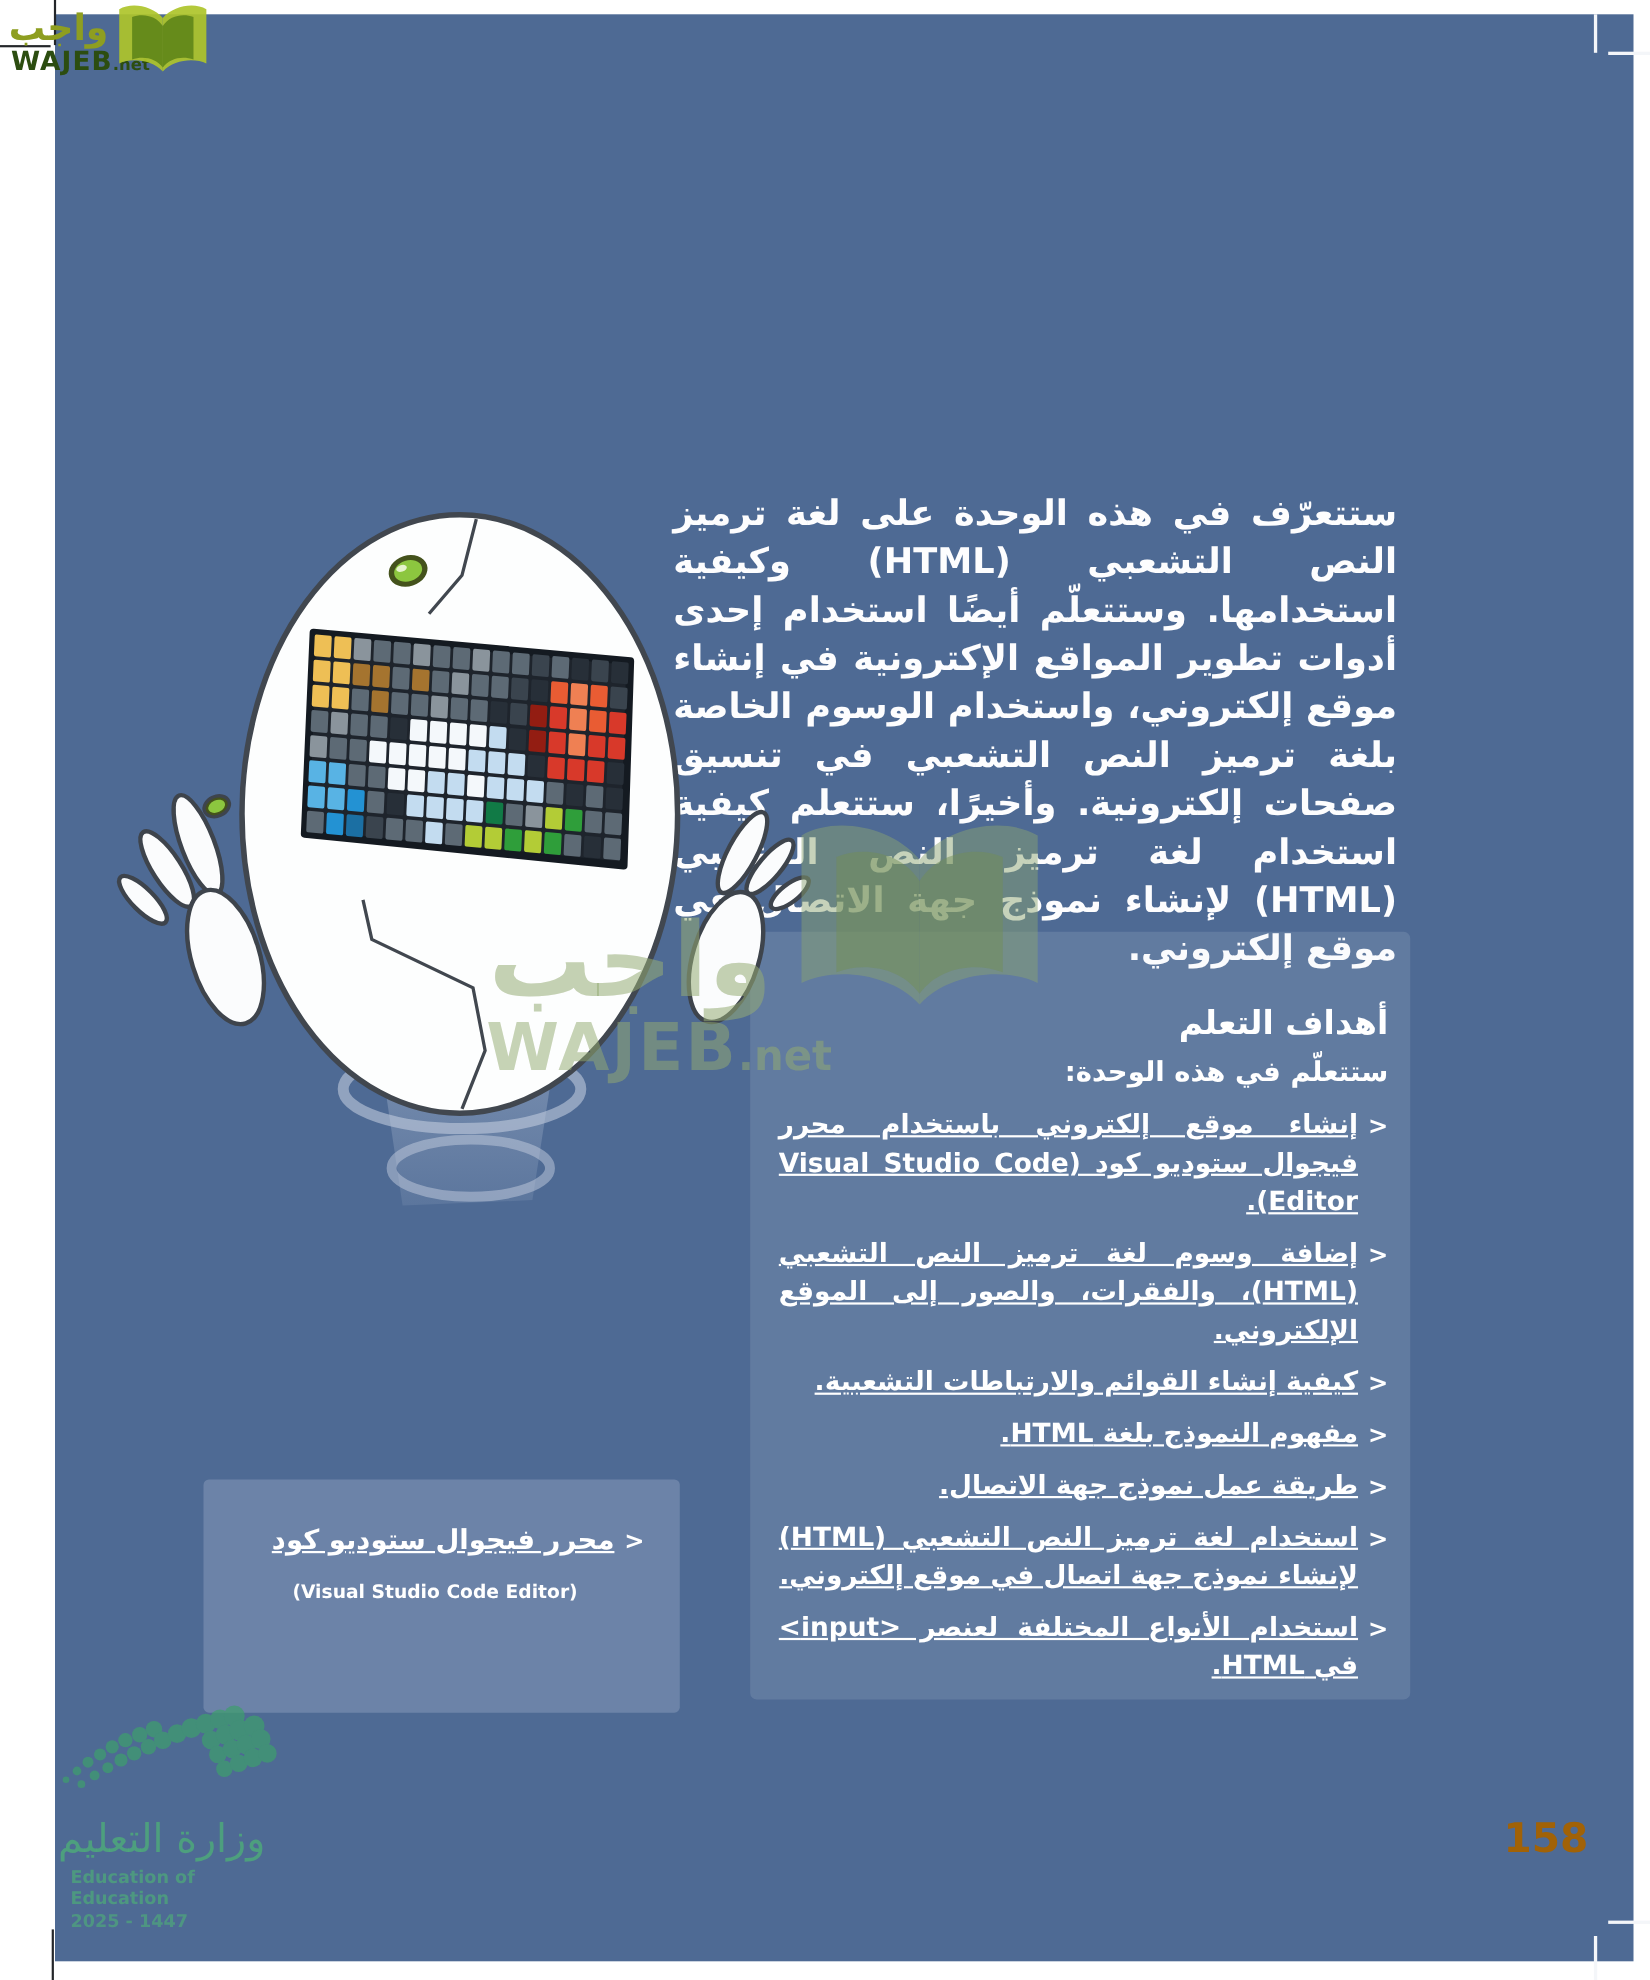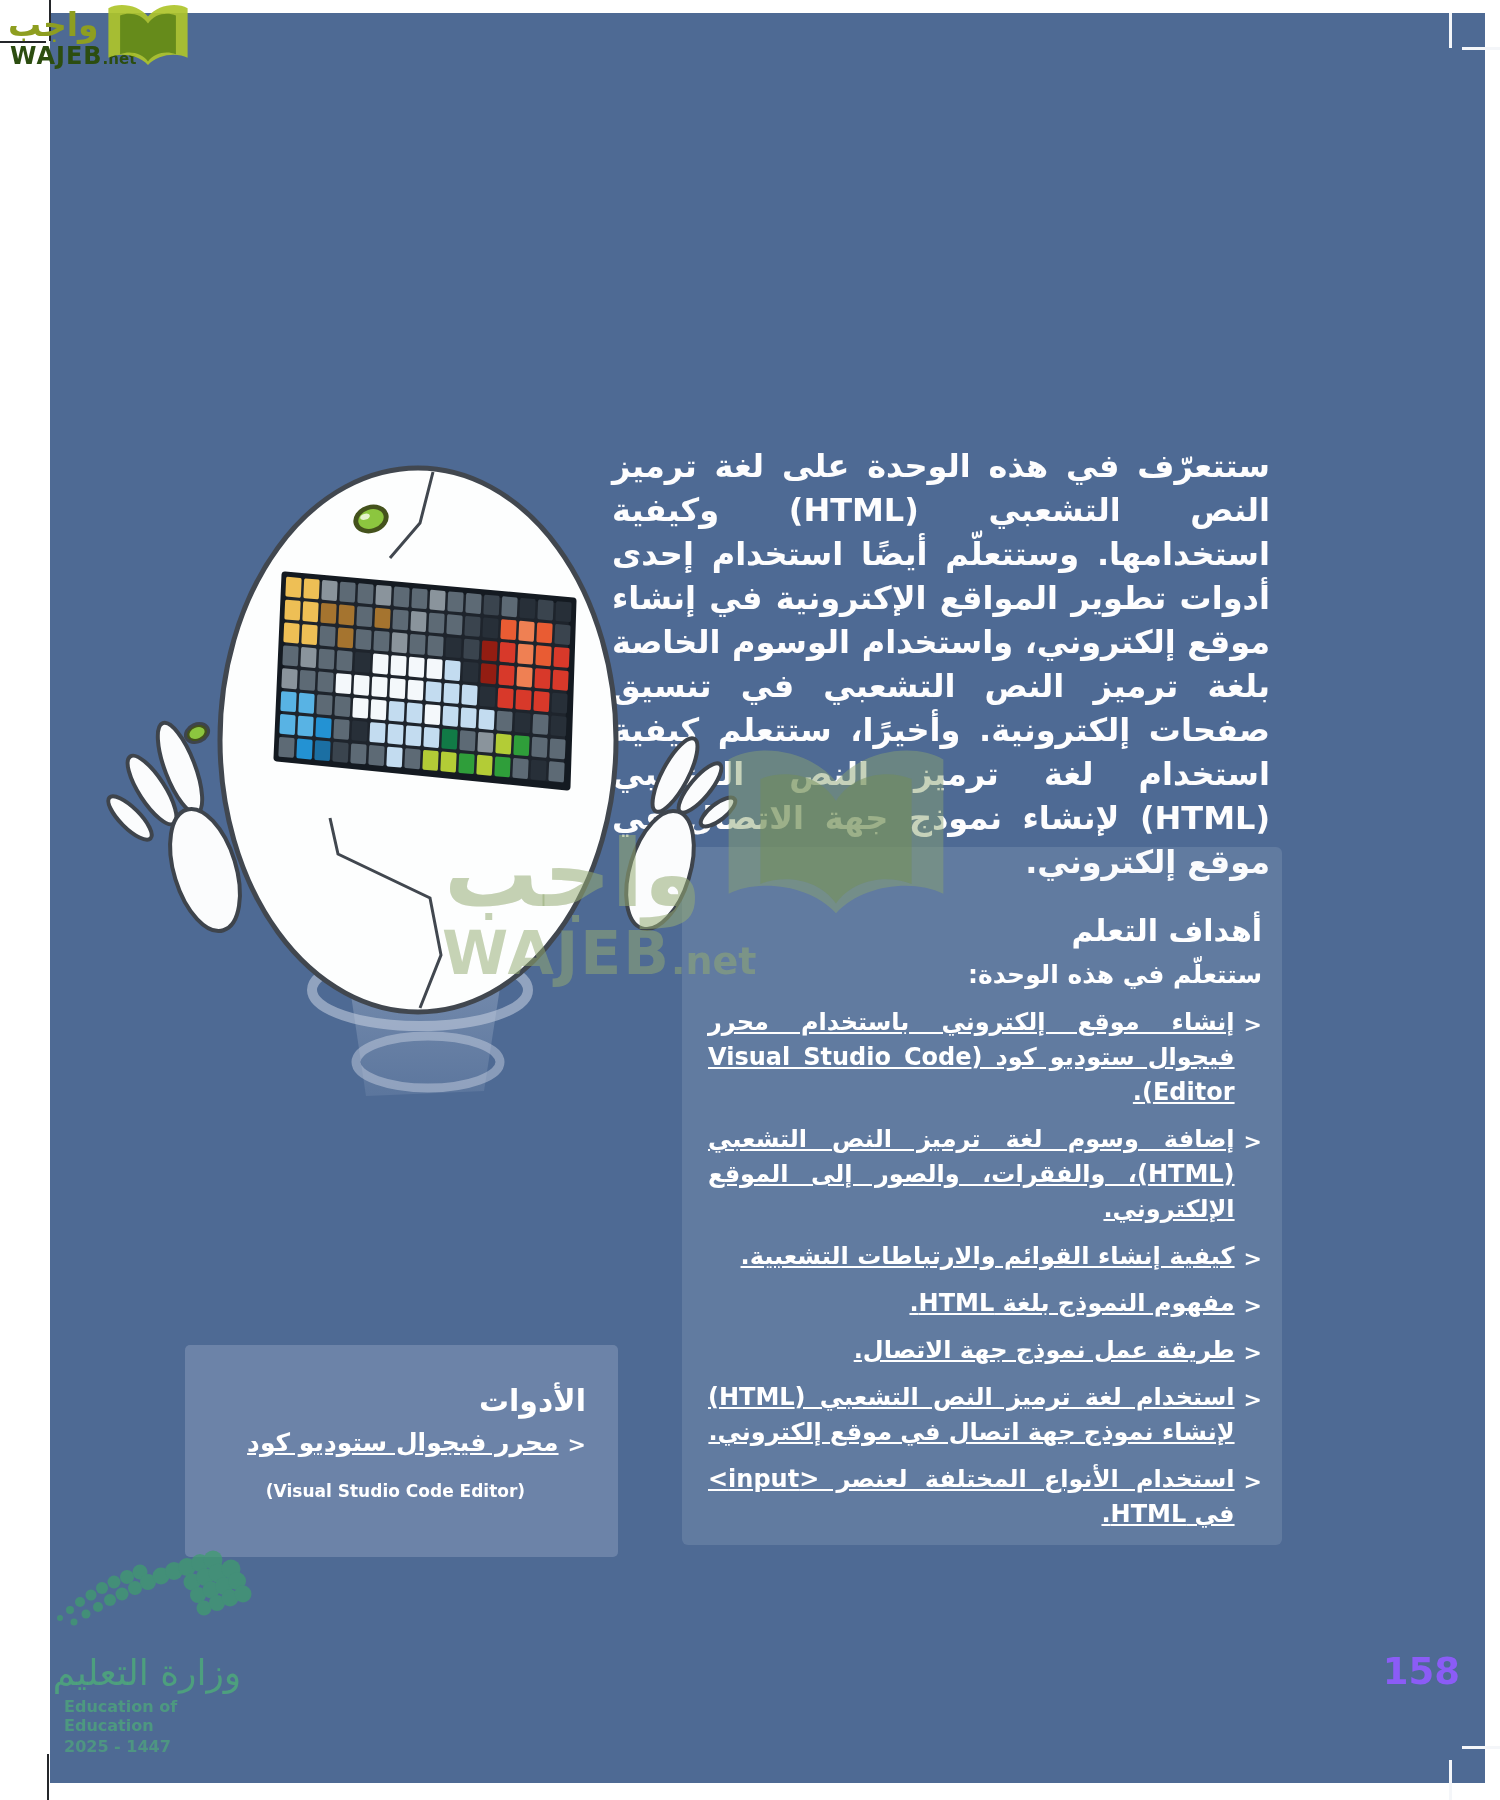--- a/index.html
+++ b/index.html
@@ -92,22 +92,22 @@
   .ministry { position:absolute; left:52px; top:1548px; width:230px; z-index:2; }
   .ministry-arabic {
     direction:rtl; text-align:center; width:190px; margin-top:0px;
     font-size:36px; font-weight:normal; color:rgba(78,168,122,0.85);
   }
   .ministry-english { width:190px; text-align:left; padding-left:12px; font-size:16px; font-weight:bold; color:rgba(78,168,122,0.75); margin-top:4px; }
   .ministry-year { width:190px; text-align:left; padding-left:12px; font-size:16px; font-weight:bold; color:rgba(78,168,122,0.70); margin-top:2px; }
 
   
   .page-number {
-    position:absolute; right:40px; top:1650px; font-size:37px; font-weight:bold;
-    color:#8b5cf6; z-index:2;
+    position:absolute; right:56px; top:1650px; font-size:37px; font-weight:bold;
+    color:#a16207; z-index:2;
   }
 </style>
 </head>
 <body>
 
 <div class="page">
 
   <div class="blue-area"></div>
 
   <div class="crop dark cm-tl-v"></div>
@@ -161,21 +161,20 @@
           <span class="li-text">استخدام لغة ترميز النص التشعبي (HTML) لإنشاء نموذج جهة اتصال في موقع إلكتروني.</span>
         </li>
       <li>
           <span class="bullet-glyph">&lt;</span>
           <span class="li-text">استخدام الأنواع المختلفة لعنصر &lt;input&gt; في HTML.</span>
         </li>
     </ul>
   </div>
 
   <div class="tools-box">
-    <div class="tools-heading">الأدوات</div>
     <div class="tools-item">
         <span class="bullet-glyph">&lt;</span>
         <span class="li-text">محرر فيجوال ستوديو كود</span>
       </div>
     <div class="tools-english">(Visual Studio Code Editor)</div>
   </div>
 
   <svg class="robot-wrap" width="700" height="660" viewBox="0 0 700 660">
     <defs>
       <linearGradient id="standGrad" x1="0" y1="0" x2="0" y2="1">

